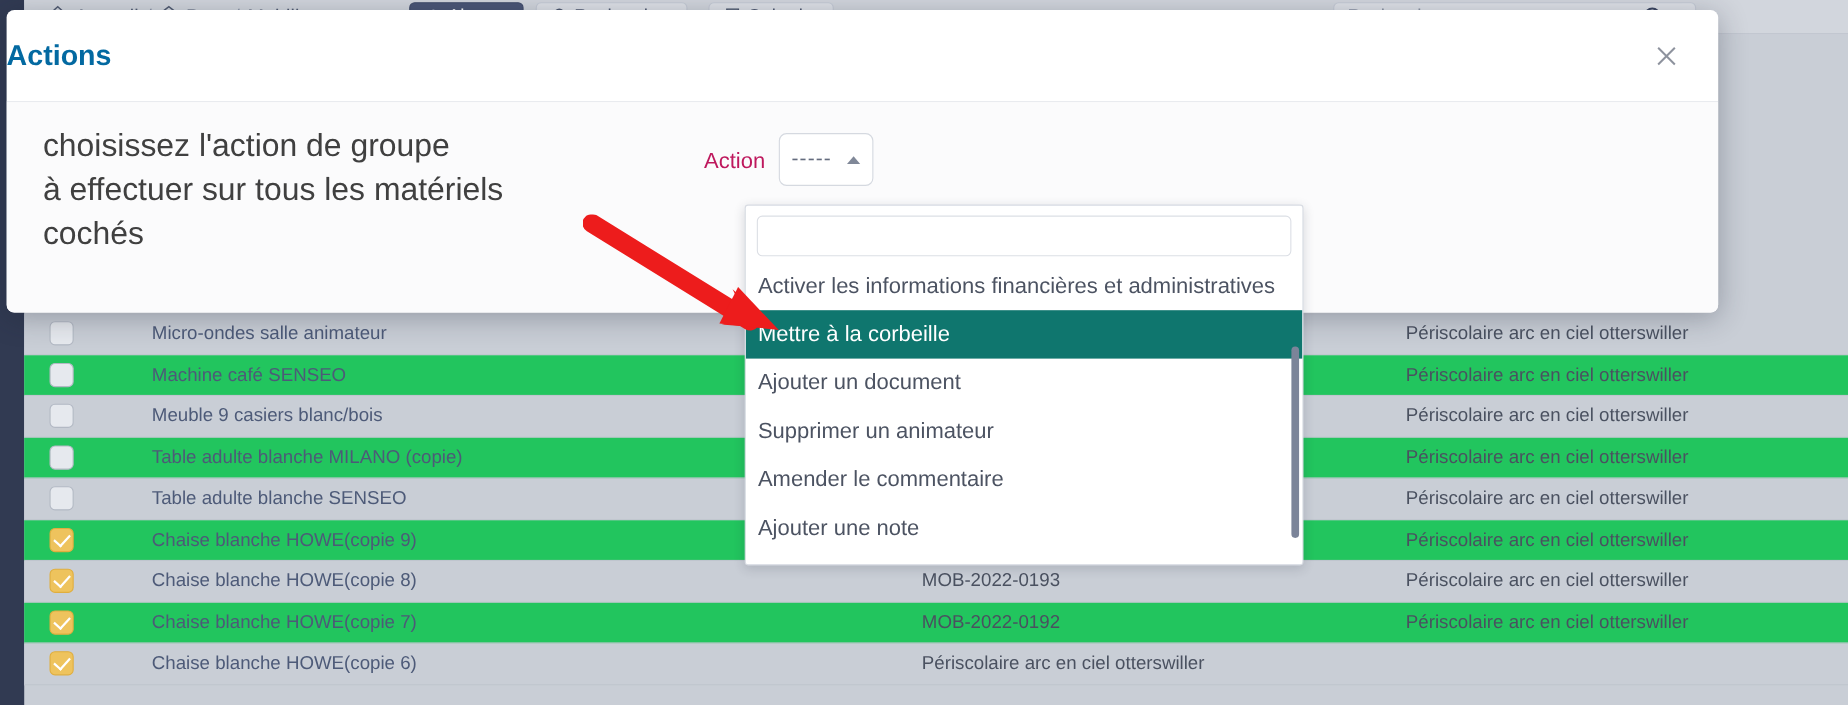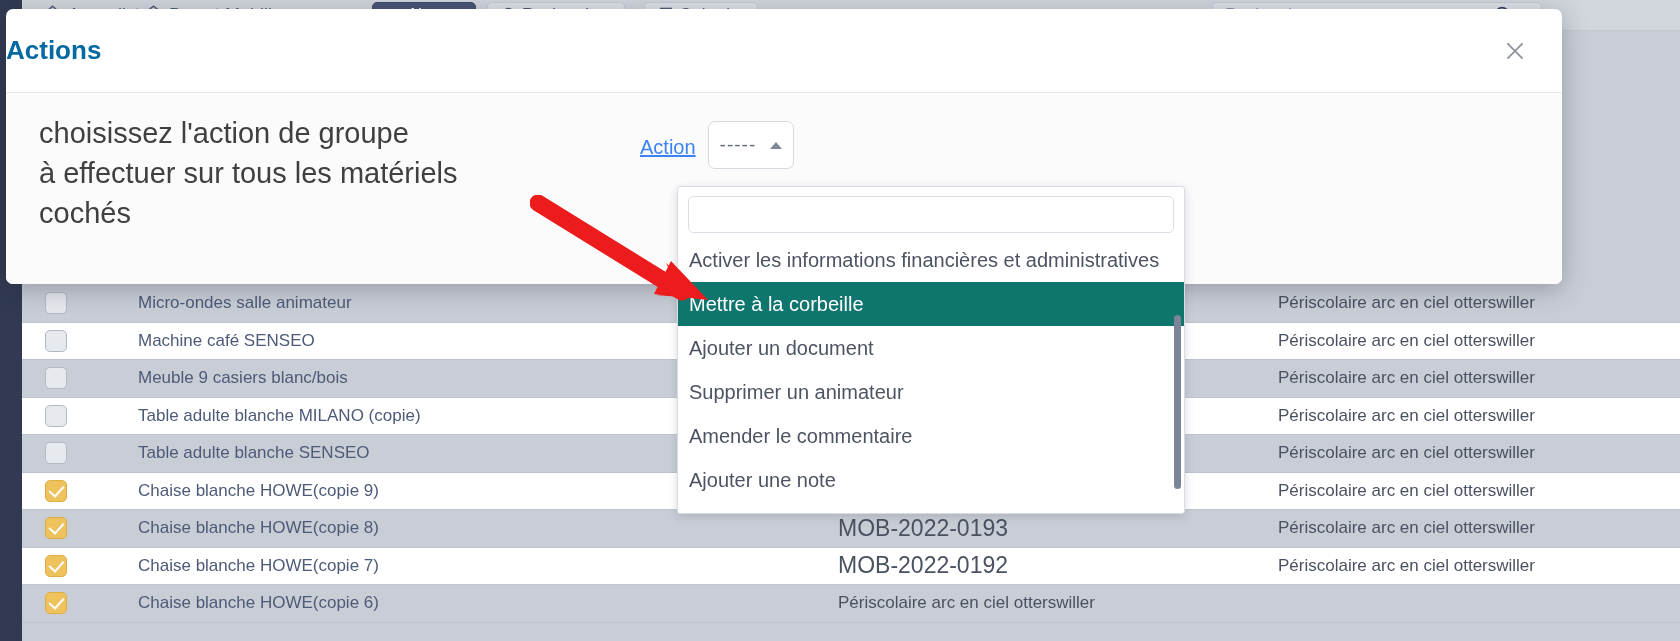--- a/index.html
+++ b/index.html
@@ -97,21 +97,21 @@
     width: 1658px;
   }
   .trow {
     position: relative;
     height: 36.5px;
     display: flex;
     align-items: center;
     border-bottom: 1px solid #bfc5ce;
   }
   .trow.even { background: #c9ced6; }
-  .trow.odd  { background: #ffffff; }
+  .trow.odd  { background: #22c55e; }
 
   .cb-cell { width: 68px; display: flex; justify-content: center; }
   .cb {
     width: 22px; height: 22px;
     border-radius: 5px;
     border: 1px solid #b3b9c4;
     background: #e6e9ee;
     box-sizing: border-box;
     display: flex;
     align-items: center;
@@ -131,21 +131,21 @@
   .c-name {
     width: 700px;
     color: #4d5a78;
     font-size: 17px;
     white-space: nowrap;
     margin-left: 48px;
   }
   .c-code {
     width: 440px;
     color: #4a5160;
-    font-size: 23px;
+    font-size: 17px;
     white-space: nowrap;
   }
   .c-site {
     color: #4a5160;
     font-size: 17px;
     white-space: nowrap;
   }
 
   
   .modal {
@@ -201,24 +201,23 @@
 
   .field-row {
     position: absolute;
     left: 634px;
     top: 28px;
     display: flex;
     align-items: flex-start;
     gap: 12px;
   }
   .field-label {
-    color: #3b82f6;
+    color: #be185d;
     font-size: 20px;
     line-height: 52px;
-    text-decoration: underline;
   }
   .select-box {
     width: 86px;
     height: 48px;
     background: #ffffff;
     border: 1px solid #d5d9e0;
     border-radius: 7px;
     box-sizing: border-box;
     display: flex;
     align-items: center;

